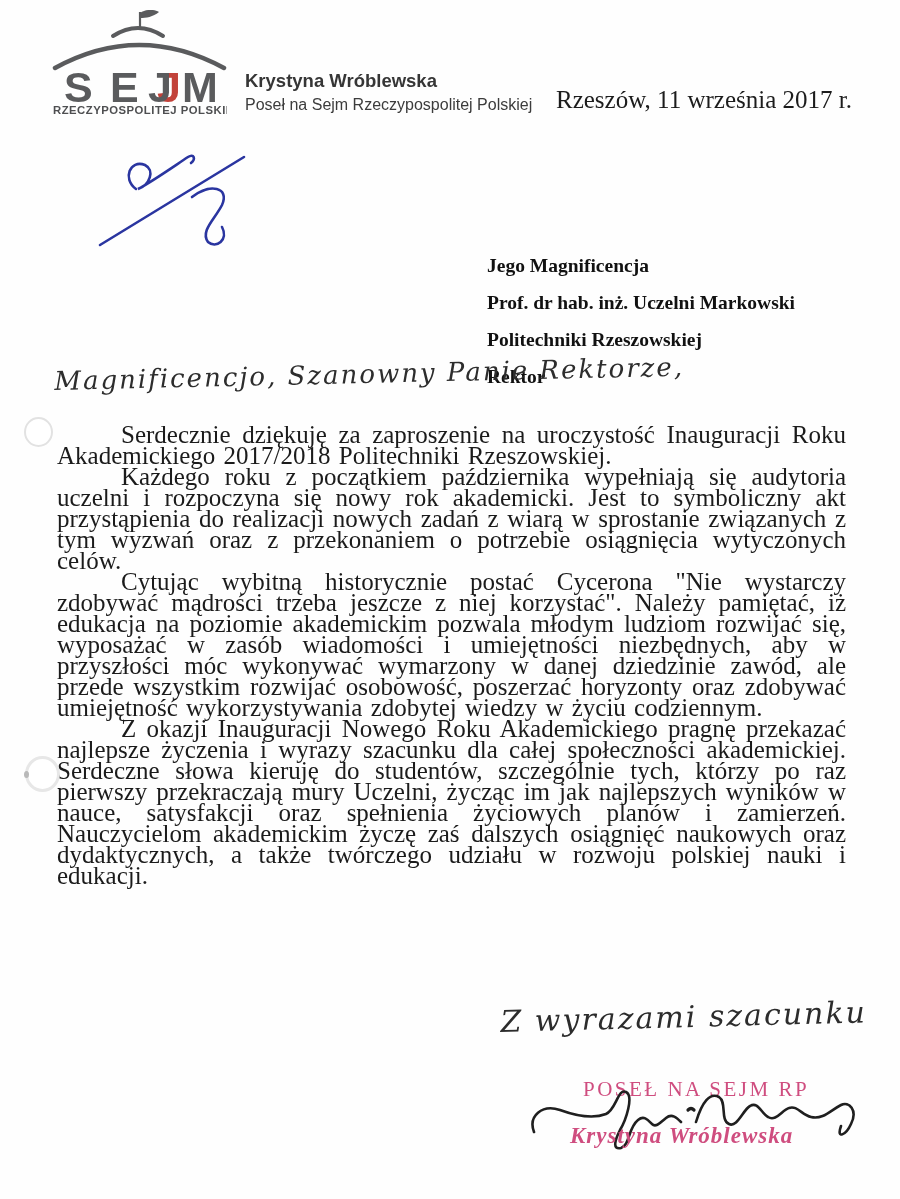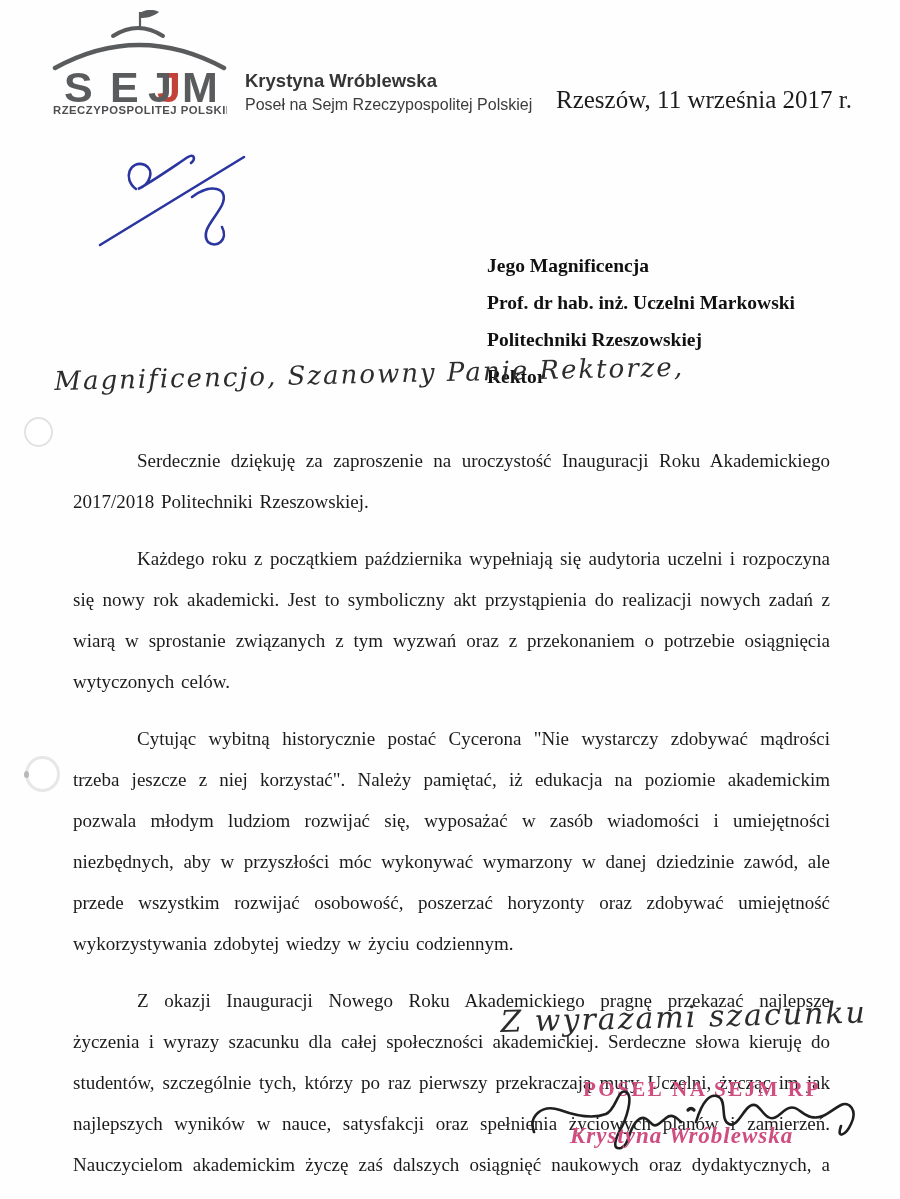--- a/index.html
+++ b/index.html
@@ -16,27 +16,27 @@
   
   .initials-svg{left:92px;top:135px;width:165px;height:118px;}
   
   .recipient{left:447px;top:247px;font-weight:bold;font-size:19.5px;line-height:37px;color:#111;margin-left:40px;}
   
   .salutation{left:54px;top:366px;font-family:"DejaVu Serif",serif;font-style:italic;
               font-size:26px;letter-spacing:2px;color:#2d2d2d;white-space:nowrap;
               transform:rotate(-1.3deg);transform-origin:left top;}
   
   .body-text{left:57px;top:424px;width:789px;}
-  .body-text p{margin:16px;text-align:justify;text-indent:64px;font-size:19px;
-               line-height:41px;color:#1b1b1b;word-spacing:2px;}
+  .body-text p{margin:0;text-align:justify;text-indent:64px;font-size:25px;
+               line-height:21px;color:#1b1b1b;word-spacing:2px;}
   
   .closing-hw{left:500px;top:1004px;font-family:"DejaVu Serif",serif;font-style:italic;
               font-size:30px;letter-spacing:2px;color:#2c2c2c;white-space:nowrap;
               transform:rotate(-1.5deg);transform-origin:left top;}
-  .stamp-title{left:583px;top:1077px;font-weight:bold;font-size:21px;letter-spacing:2.5px;
+  .stamp-title{left:583px;top:1077px;font-weight:normal;font-size:21px;letter-spacing:2.5px;
                color:var(--pink,#cf4d7f);white-space:nowrap;}
   .signature-svg{left:528px;top:1082px;width:346px;height:82px;}
   .stamp-name{left:570px;top:1123px;font-style:italic;font-weight:bold;font-size:23px;
               letter-spacing:1px;color:var(--pink,#cf4d7f);white-space:nowrap;}
   
   .hole{border-radius:50%;background:#fff;}
   .hole1{left:24px;top:417px;width:25px;height:26px;border:2.5px solid #e2e2e2;}
   .hole2{left:25px;top:756px;width:29px;height:30px;border:3px solid #e7e7e7;}
   .hole2::before{content:"";position:absolute;left:-4px;top:12px;width:5px;height:7px;
                  background:#b9b9b9;border-radius:50%;}

